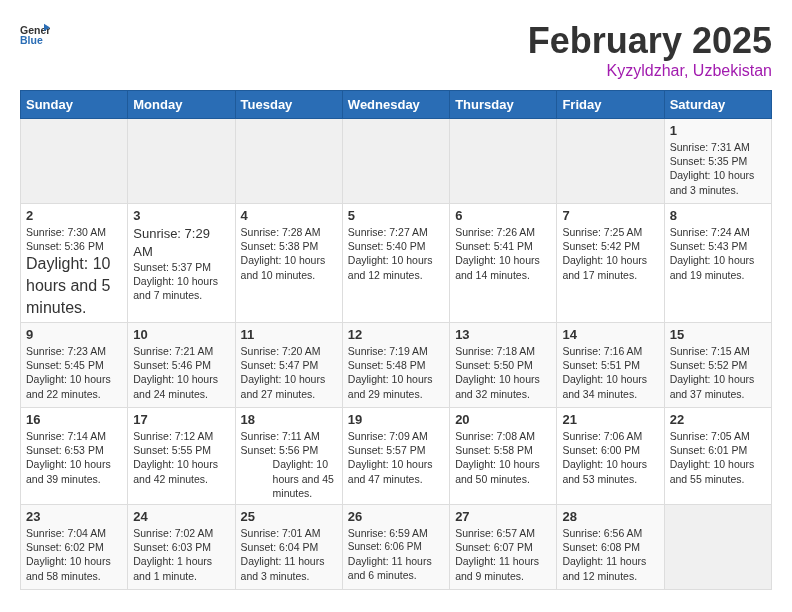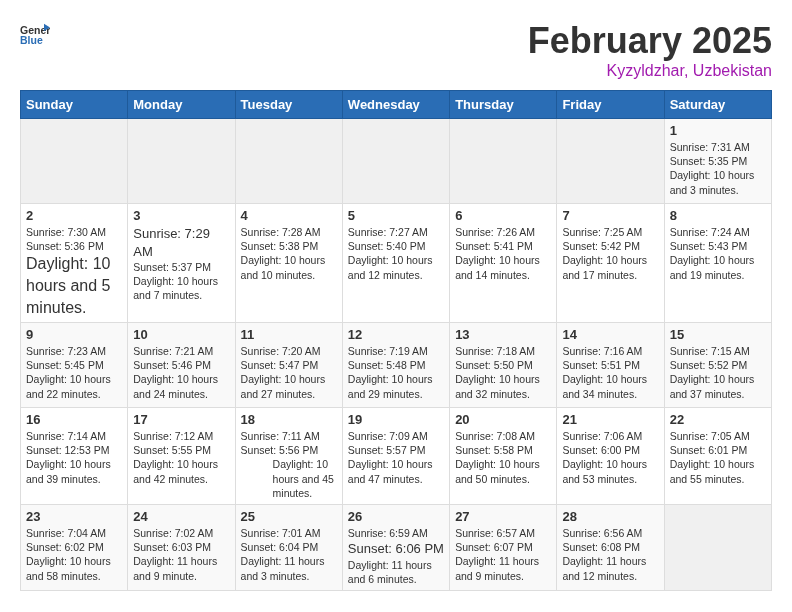--- a/index.html
+++ b/index.html
@@ -205,21 +205,21 @@
           <span class="day-number">15</span>
           <div style="font-size: 10.5px; line-height: 1.35;">Sunrise: 7:15 AM</div>
           <div style="font-size: 10.5px; line-height: 1.35;">Sunset: 5:52 PM</div>
           <div style="font-size: 10.5px; line-height: 1.35;">Daylight: 10 hours and 37 minutes.</div>
         </td>
       </tr>
       <tr>
         <td>
           <span class="day-number">16</span>
           <div style="font-size: 10.5px; line-height: 1.35;">Sunrise: 7:14 AM</div>
-          <div style="font-size: 10.5px; line-height: 1.35;">Sunset: 12:53 PM</div>
+          <div style="font-size: 10.5px; line-height: 1.35;">Sunset: 6:53 PM</div>
           <div style="font-size: 10.5px; line-height: 1.35;">Daylight: 10 hours and 39 minutes.</div>
         </td>
         <td>
           <span class="day-number">17</span>
           <div style="font-size: 10.5px; line-height: 1.35;">Sunrise: 7:12 AM</div>
           <div style="font-size: 10.5px; line-height: 1.35;">Sunset: 5:55 PM</div>
           <div style="font-size: 10.5px; line-height: 1.35;">Daylight: 10 hours and 42 minutes.</div>
         </td>
         <td>
           <span class="day-number">18</span>
@@ -256,32 +256,32 @@
         <td>
           <span class="day-number">23</span>
           <div style="font-size: 10.5px; line-height: 1.35;">Sunrise: 7:04 AM</div>
           <div style="font-size: 10.5px; line-height: 1.35;">Sunset: 6:02 PM</div>
           <div style="font-size: 10.5px; line-height: 1.35;">Daylight: 10 hours and 58 minutes.</div>
         </td>
         <td>
           <span class="day-number">24</span>
           <div style="font-size: 10.5px; line-height: 1.35;">Sunrise: 7:02 AM</div>
           <div style="font-size: 10.5px; line-height: 1.35;">Sunset: 6:03 PM</div>
-          <div style="font-size: 10.5px; line-height: 1.35;">Daylight: 11 hours and 9 minute.</div>
+          <div style="font-size: 10.5px; line-height: 1.35;">Daylight: 1 hours and 1 minute.</div>
         </td>
         <td>
           <span class="day-number">25</span>
           <div style="font-size: 10.5px; line-height: 1.35;">Sunrise: 7:01 AM</div>
           <div style="font-size: 10.5px; line-height: 1.35;">Sunset: 6:04 PM</div>
           <div style="font-size: 10.5px; line-height: 1.35;">Daylight: 11 hours and 3 minutes.</div>
         </td>
         <td>
           <span class="day-number">26</span>
           <div style="font-size: 10.5px; line-height: 1.35;">Sunrise: 6:59 AM</div>
-          <div style="font-size: 13px; line-height: 1.35;">Sunset: 6:06 PM</div>
+          <div style="font-size: 10px; line-height: 1.35;">Sunset: 6:06 PM</div>
           <div style="font-size: 10.5px; line-height: 1.35;">Daylight: 11 hours and 6 minutes.</div>
         </td>
         <td>
           <span class="day-number">27</span>
           <div style="font-size: 10.5px; line-height: 1.35;">Sunrise: 6:57 AM</div>
           <div style="font-size: 10.5px; line-height: 1.35;">Sunset: 6:07 PM</div>
           <div style="font-size: 10.5px; line-height: 1.35;">Daylight: 11 hours and 9 minutes.</div>
         </td>
         <td>
           <span class="day-number">28</span>

